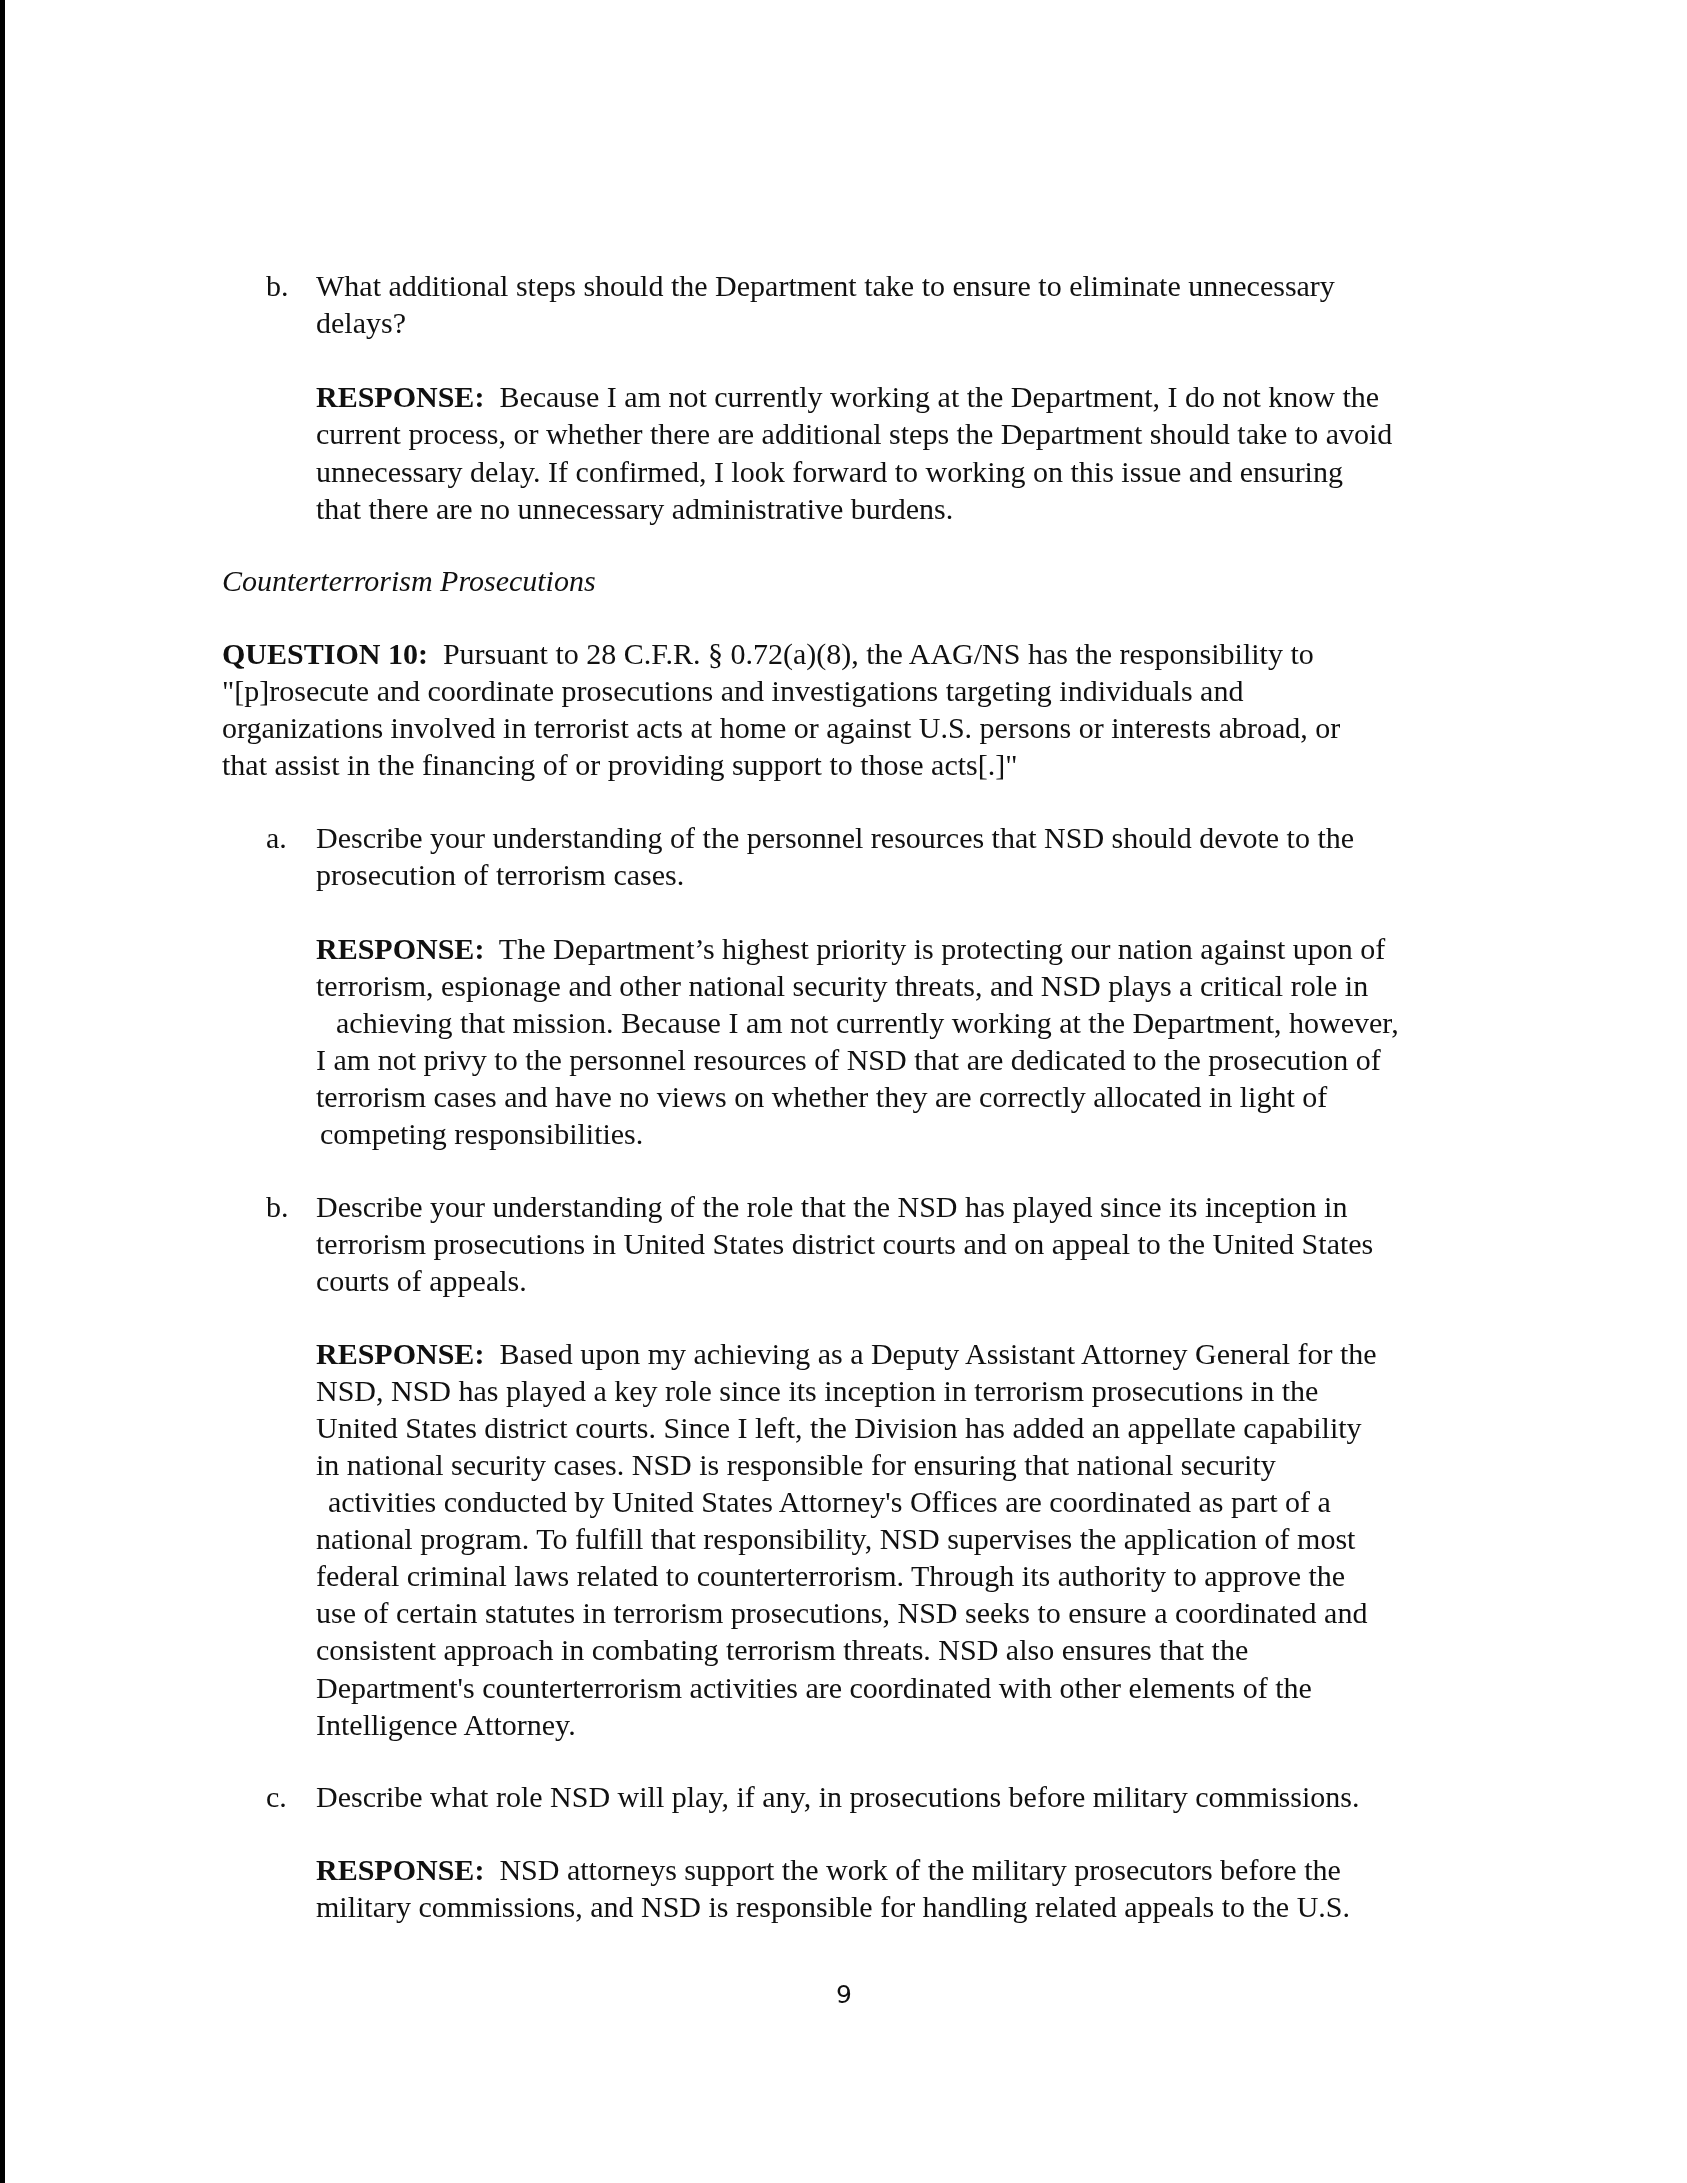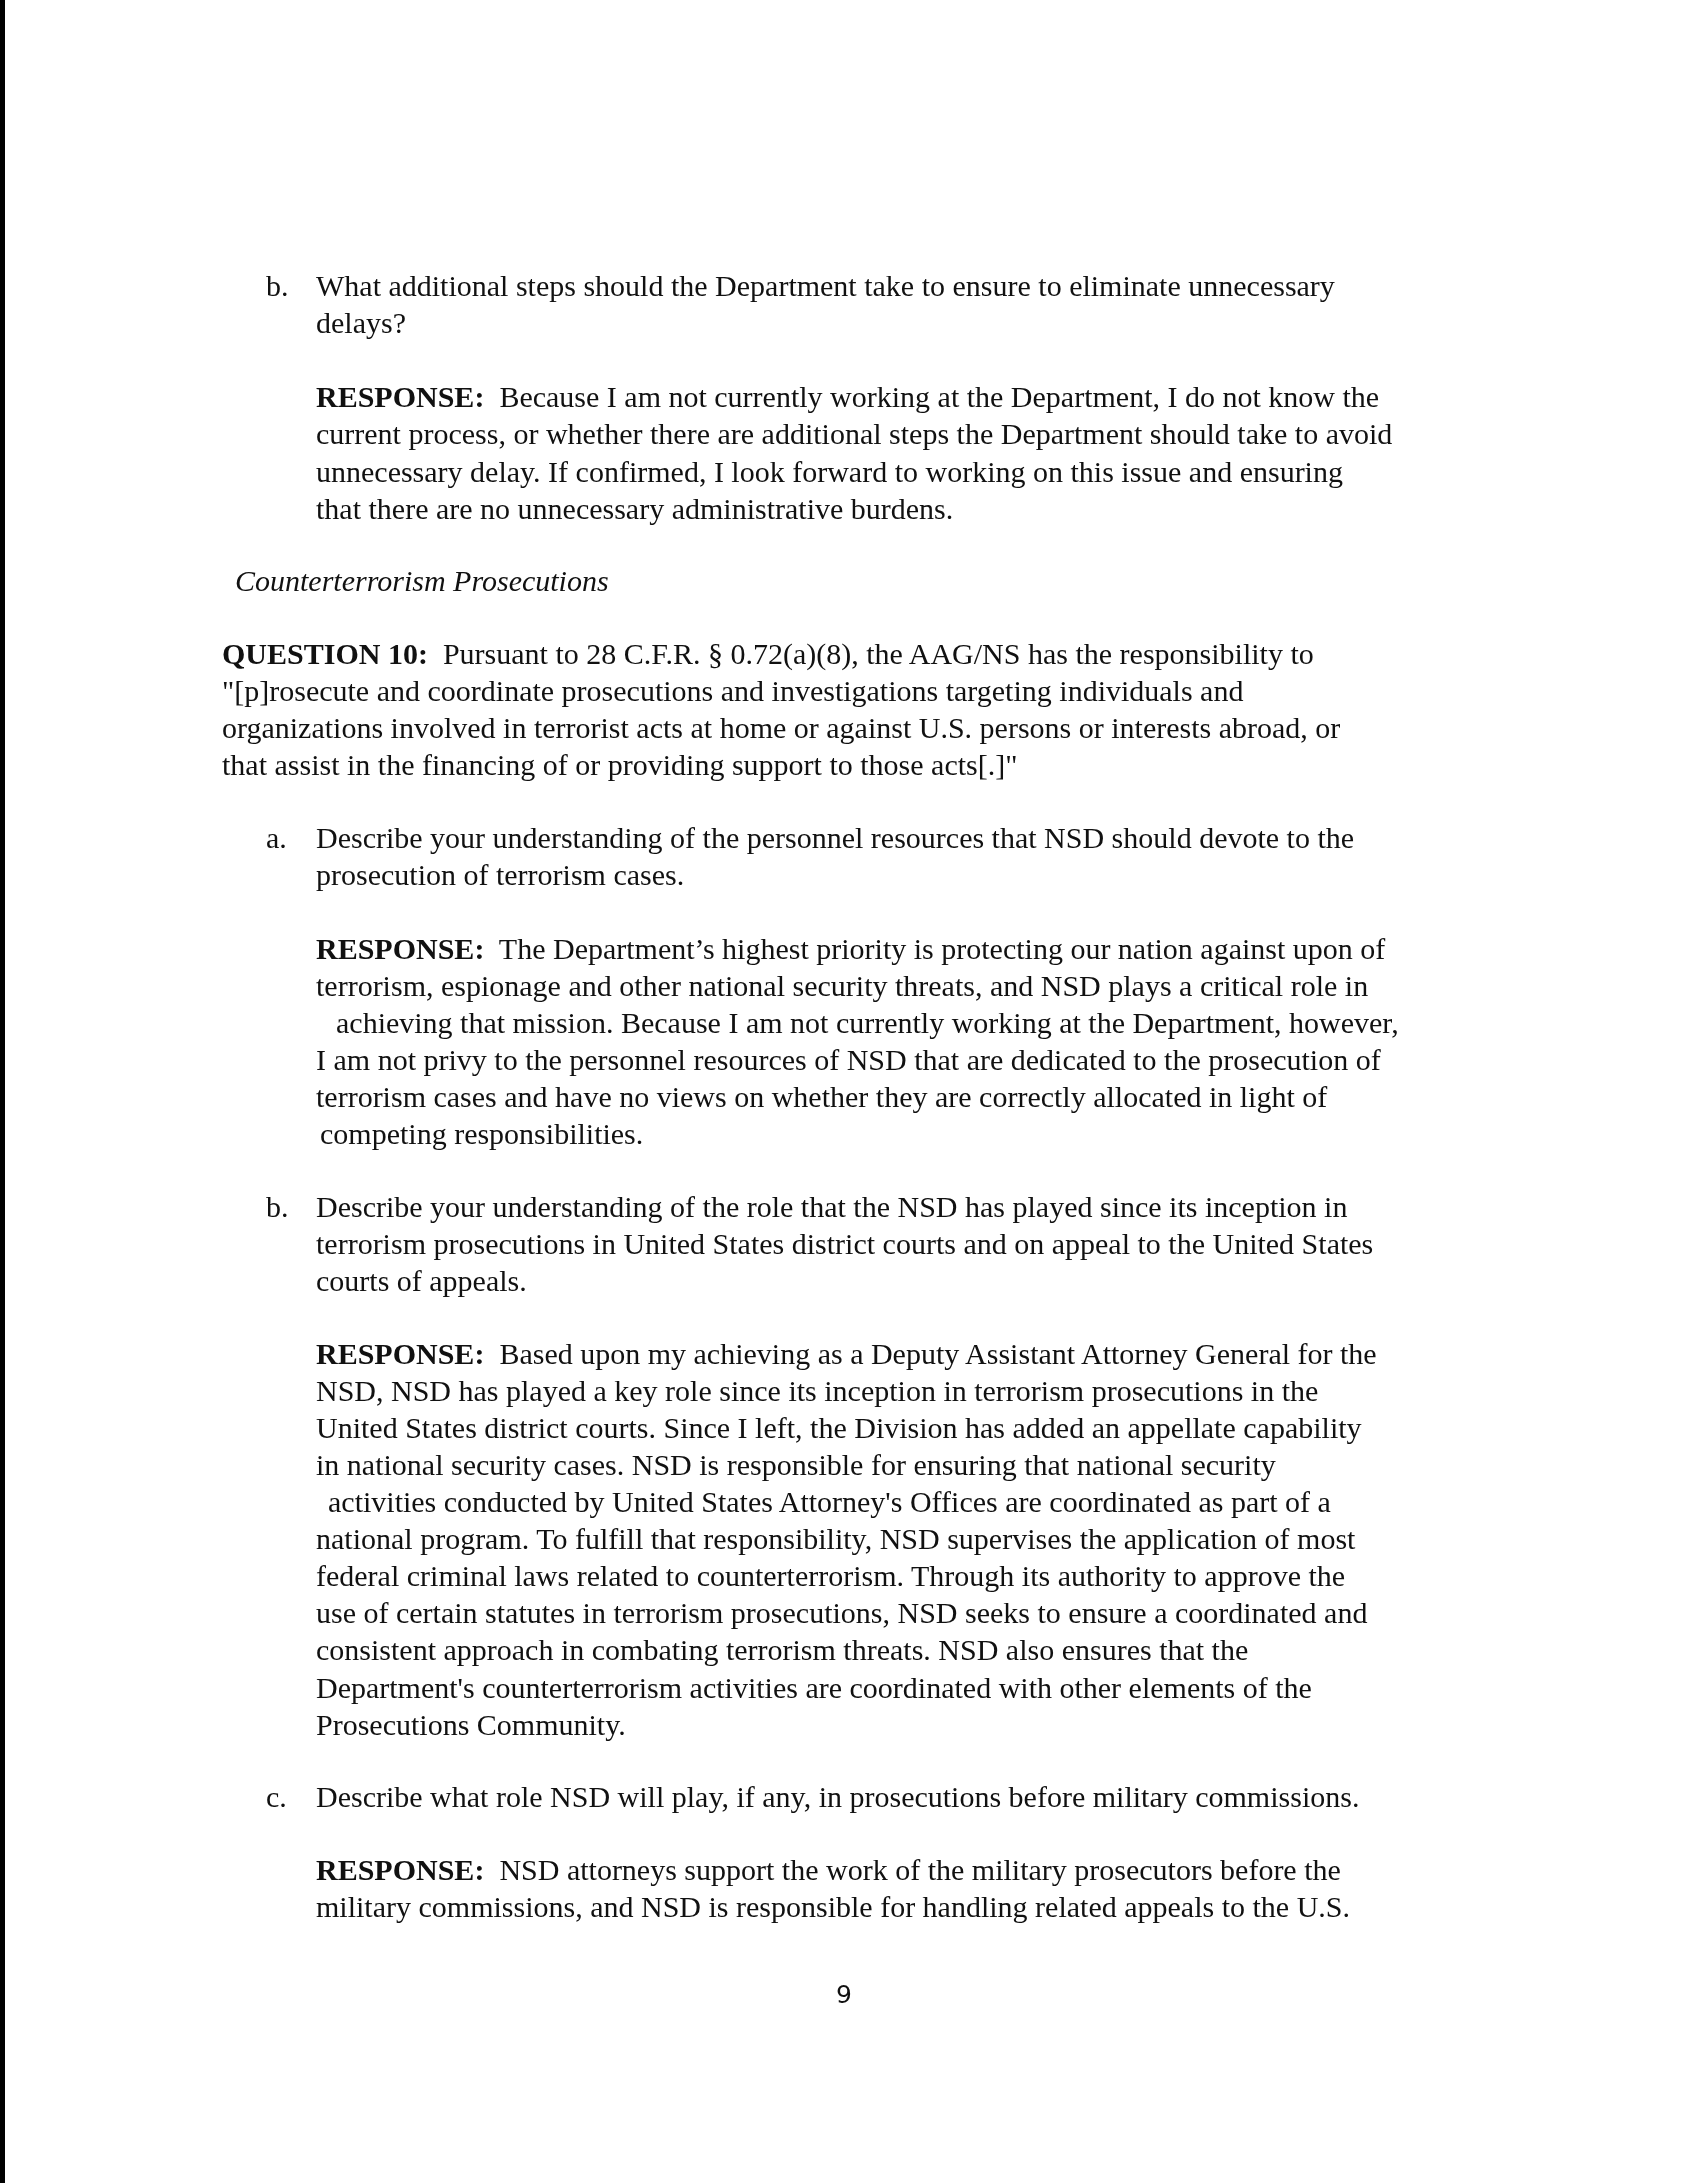--- a/index.html
+++ b/index.html
@@ -2,21 +2,21 @@
 <html style="font-size:10.6px"><head>
   <meta charset="utf-8">
   <style>
     html, body { margin: 0; padding: 0; background: #ffffff; }
     body { width: 1687px; height: 2183px; position: relative; overflow: hidden; }
     .scan-edge { position: absolute; left: 0; top: 0; width: 4.6px; height: 2183px; background: #000; }
     .page { position: absolute; left: 0; top: 0; width: 1687px; height: 2183px;
       font-family: "Liberation Serif", "DejaVu Serif", serif; color: #111; font-size: 30px; }
     .line { position: absolute; white-space: nowrap; line-height: 1; }
     .bold { font-weight: bold; }
-    .ital { font-style: italic; margin-left: 13px; }
+    .ital { font-style: italic; }
     .marker { position: absolute; line-height: 1; }
     .pagenum { position: absolute; left: 836px; top: 1980px; font-family: "DejaVu Sans", sans-serif; font-size: 25px; }
   </style>
 </head>
 <body>
 
 <div class="scan-edge"></div>
 
 <div class="page">
 
@@ -73,21 +73,21 @@
       </div>
       <div class="line" style="left:316px;top:1376px">NSD, NSD has played a key role since its inception in terrorism prosecutions in the</div>
       <div class="line" style="left:316px;top:1413px">United States district courts.  Since I left, the Division has added an appellate capability</div>
       <div class="line" style="left:316px;top:1450px">in national security cases.  NSD is responsible for ensuring that national security</div>
       <div class="line" style="left:328px;top:1487px">activities conducted by United States Attorney's Offices are coordinated as part of a</div>
       <div class="line" style="left:316px;top:1524px">national program.  To fulfill that responsibility, NSD supervises the application of most</div>
       <div class="line" style="left:316px;top:1561px">federal criminal laws related to counterterrorism.  Through its authority to approve the</div>
       <div class="line" style="left:316px;top:1598px">use of certain statutes in terrorism prosecutions, NSD seeks to ensure a coordinated and</div>
       <div class="line" style="left:316px;top:1635px">consistent approach in combating terrorism threats.  NSD also ensures that the</div>
       <div class="line" style="left:316px;top:1673px">Department's counterterrorism activities are coordinated with other elements of the</div>
-      <div class="line" style="left:316px;top:1710px">Prosecutions Community.</div>
+      <div class="line" style="left:316px;top:1710px">Intelligence Attorney.</div>
     </div>
 
     <div>
       <span class="marker" style="left:266px;top:1782px">c.</span>
       <div class="line" style="left:316px;top:1782px">Describe what role NSD will play, if any, in prosecutions before military commissions.</div>
 
       <div class="line" style="left:316px;top:1855px">
         <span class="bold">RESPONSE:</span>&nbsp;
         <span> NSD attorneys support the work of the military prosecutors before the</span>
       </div>

